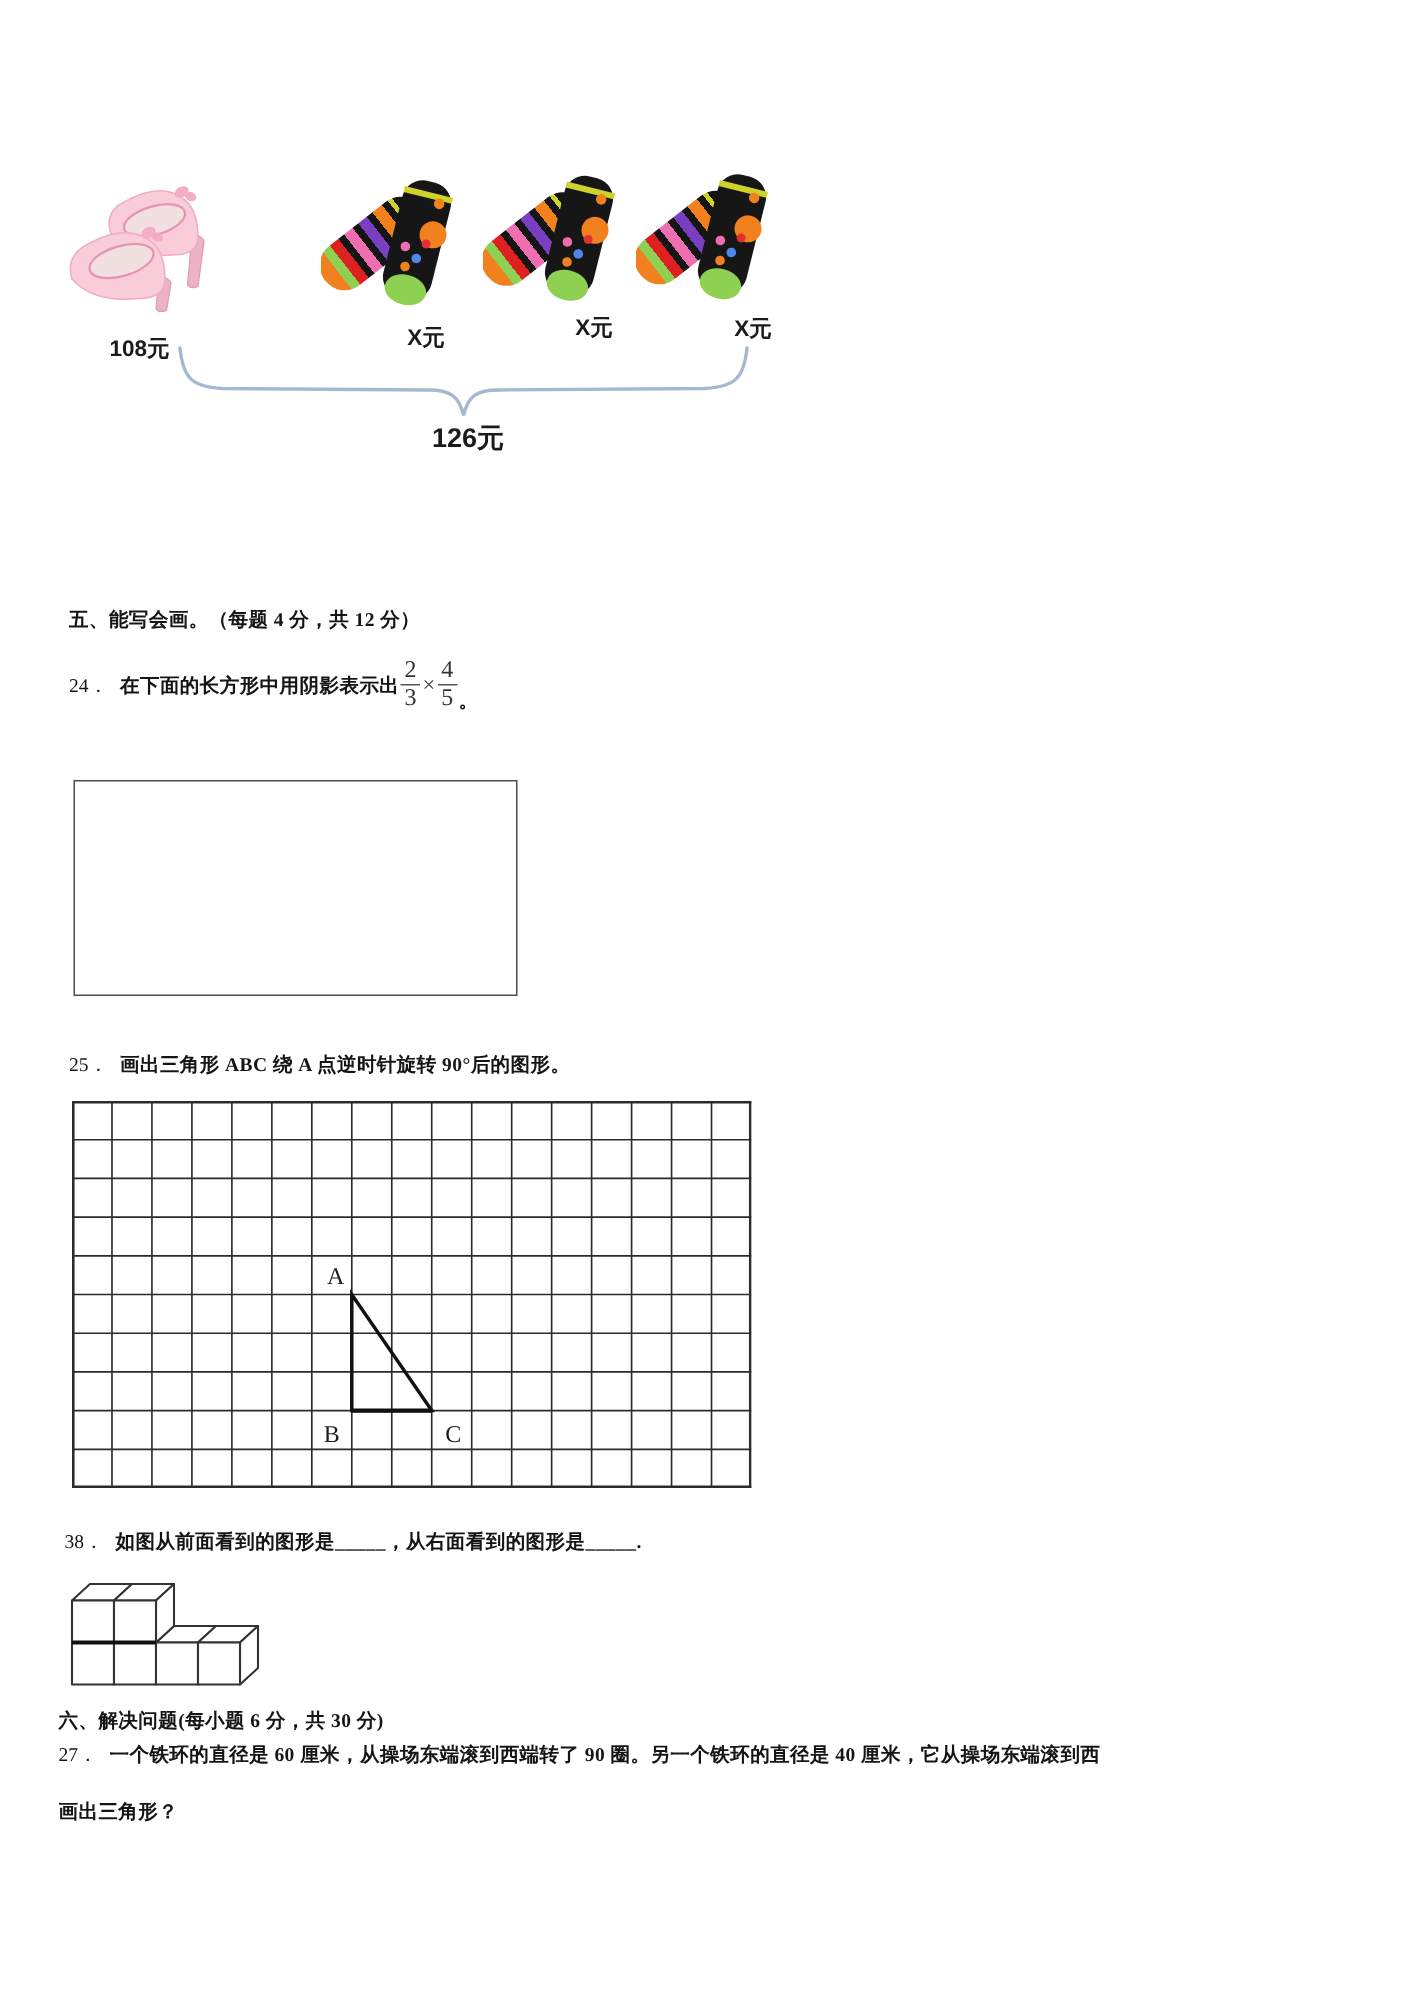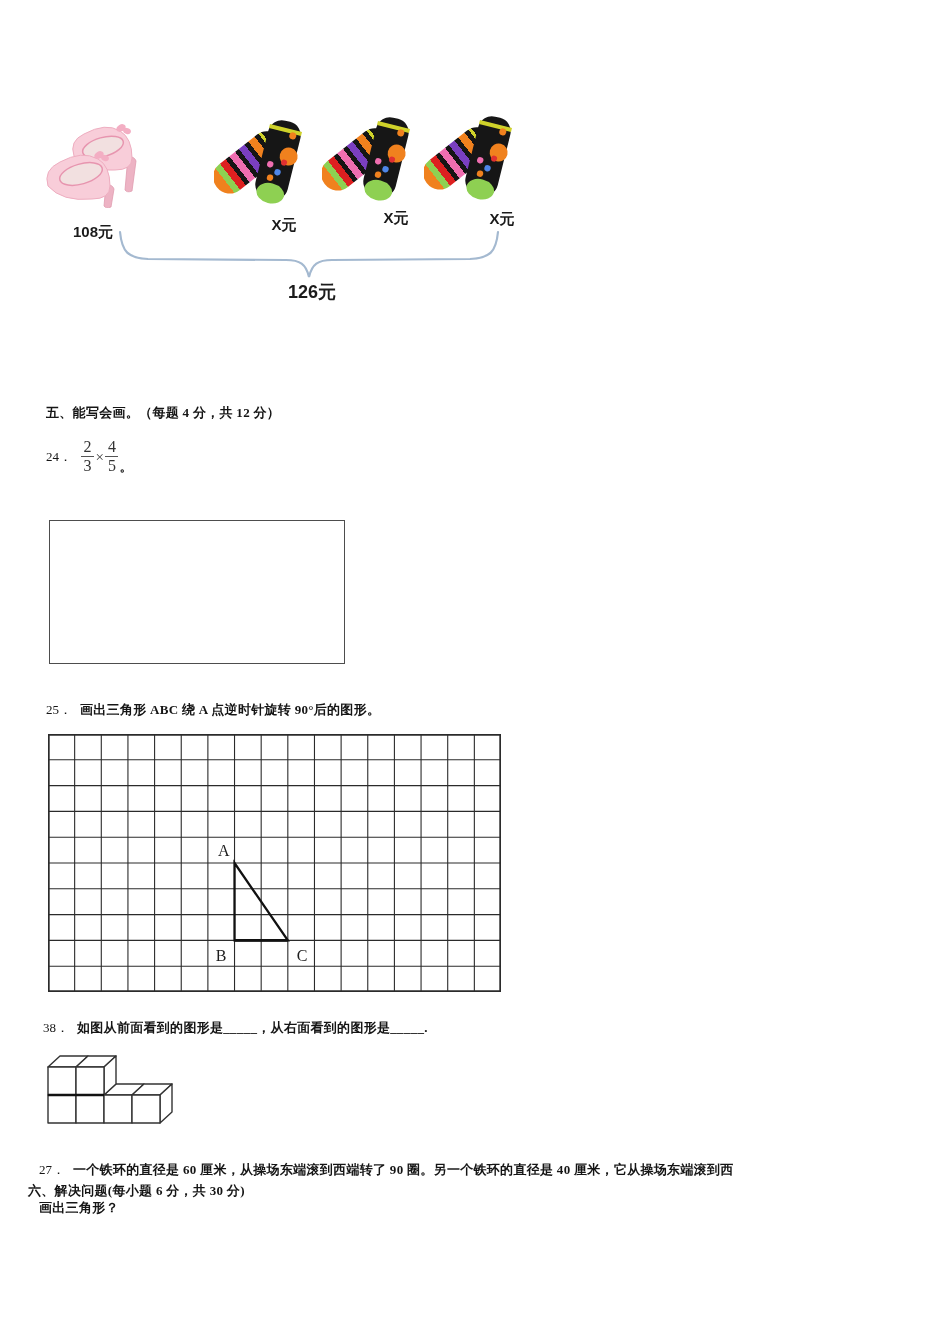--- a/index.html
+++ b/index.html
@@ -124,20 +124,21 @@
   <svg class="abs" style="left:118px;top:230px;" width="384" height="54" viewBox="0 0 384 54">
     <path d="M2,2 C4,22 10,28 30,29 L168,30 C182,30 188,34 191,47 C194,34 200,30 214,30 L352,29 C372,28 378,22 380,2" fill="none" stroke="#a4b9d0" stroke-width="2.2" stroke-linecap="round"></path>
   </svg>
   <div class="abs pricelabel" style="left:312px;top:280px;font-size:18px;">126元</div>
 </div>
 
 <div class="abs qline" style="left:46px;top:404px;">五、能写会画。（每题 4 分，共 12 分）</div>
 
 <div class="abs q24row" style="left:46px;top:434px;">
   <span class="qline qnum">24．</span>
+  <span class="qline">在下面的长方形中用阴影表示出</span>
   <span class="frac">
     <span class="top">2</span>
     <span class="bot">3</span>
   </span>
   <span class="times">×</span>
   <span class="frac">
     <span class="top">4</span>
     <span class="bot">5</span>
   </span>
   <span class="qline q24suffix">。</span>
@@ -205,18 +206,18 @@
     <rect x="31" y="19" width="28" height="28"></rect>
 
     <rect x="3" y="47" width="28" height="28"></rect>
     <rect x="31" y="47" width="28" height="28"></rect>
     <rect x="59" y="47" width="28" height="28"></rect>
     <rect x="87" y="47" width="28" height="28"></rect>
   </g>
   <line x1="3" y1="47" x2="59" y2="47" stroke="#111" stroke-width="2.6"></line>
 </svg>
 
-<div class="abs qline" style="left:28px;top:1138px;margin-top:44px;">六、解决问题(每小题 6 分，共 30 分)</div>
+<div class="abs qline" style="left:39px;top:1138px;">六、解决问题(每小题 6 分，共 30 分)</div>
 
 <div class="abs qline" style="left:39px;top:1161px;">
   <span class="qnum">27．</span><span>一个铁环的直径是 60 厘米，从操场东端滚到西端转了 90 圈。另一个铁环的直径是 40 厘米，它从操场东端滚到西</span>
 </div>
 <div class="abs qline" style="left:39px;top:1199px;">画出三角形？</div>
 
 </body></html>

